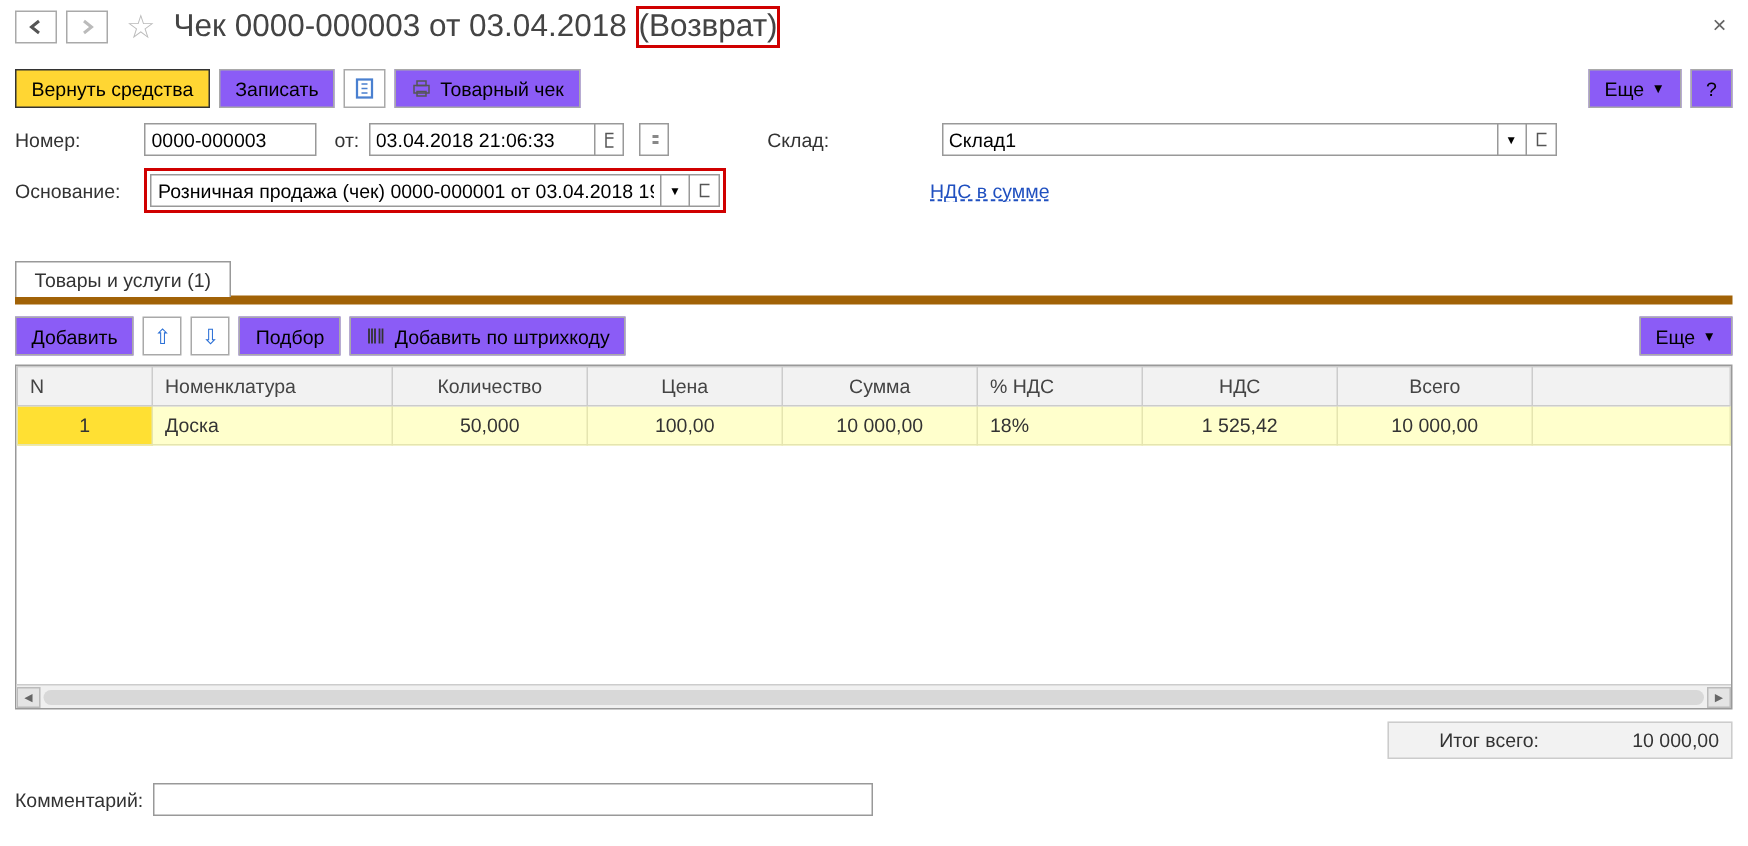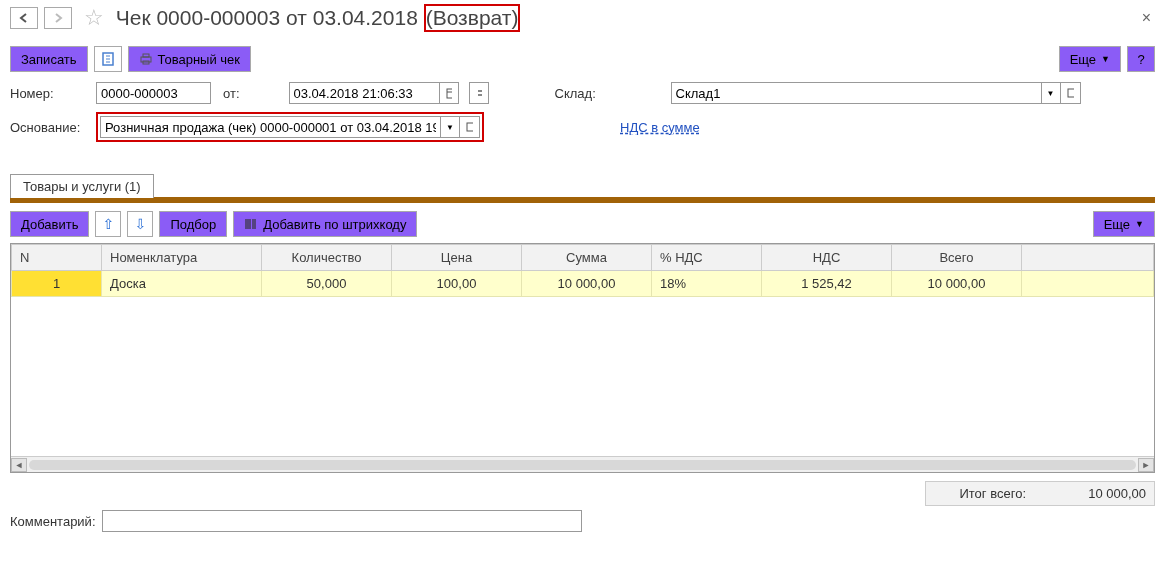--- a/index.html
+++ b/index.html
@@ -137,21 +137,21 @@
   .total-row {
     display: flex; justify-content: flex-end; align-items: center;
     margin-top: 8px; gap: 10px;
     background: #f2f2f2;
     border: 1px solid #ccc;
     padding: 4px 8px;
     width: 230px;
     margin-left: auto;
   }
   .total-val { text-align: right; min-width: 110px; }
-  .comment-row { margin-top: 4px; }
+  .comment-row { margin-top: 16px; }
   svg { display: block; }
 </style>
 </head>
 <body>
 
 <div class="row header-row">
   <button class="nav-btn">
     <svg width="14" height="12">
         <path d="M9 2 L4 6 L9 10" stroke="#555" stroke-width="2" fill="none"></path>
       </svg>
@@ -163,20 +163,21 @@
   </button>
   <span class="star">☆</span>
   <span class="title">
     <span>Чек 0000-000003 от 03.04.2018</span>
     <span class="redbox">(Возврат)</span>
   </span>
   <span class="close-x">×</span>
 </div>
 
 <div class="row toolbar">
+  <button class="btn btn-yellow">Вернуть средства</button>
   <button class="btn">Записать</button>
   <button class="btn-icon">
     <svg width="16" height="16">
         <rect x="2" y="2" width="10" height="12" fill="none" stroke="#4a80d0" stroke-width="1.5"></rect>
         <path d="M5 5h4M5 8h4M5 11h4" stroke="#4a80d0"></path>
       </svg>
   </button>
   <button class="btn">
     <svg width="14" height="14">
         <rect x="2" y="5" width="10" height="5" fill="none" stroke="#555"></rect>
@@ -191,21 +192,21 @@
     <span style="font-size:9px">▼</span>
   </button>
   <button class="btn" style="width:28px;justify-content:center;padding:3px 0">?</button>
 </div>
 
 <div class="form-row">
   <span class="label">Номер:</span>
   <input class="input" style="width: 115px;" value="0000-000003">
   <span style="margin-left:6px">от:</span>
   <div class="combo">
-    <input class="input" style="width: 150px; margin-left: 43px;" value="03.04.2018 21:06:33">
+    <input class="input" style="width: 150px;" value="03.04.2018 21:06:33">
     <button class="combo-btn">
       <svg width="12" height="12">
           <rect x="1" y="2" width="10" height="9" fill="none" stroke="#555"></rect>
           <path d="M1 5h10" stroke="#555"></path>
         </svg>
     </button>
   </div>
   <button class="combo-btn" style="border:1px solid #999;height:22px;margin-left:4px">
     <svg width="12" height="12">
         <rect x="2" y="3" width="8" height="2" fill="#888"></rect>

